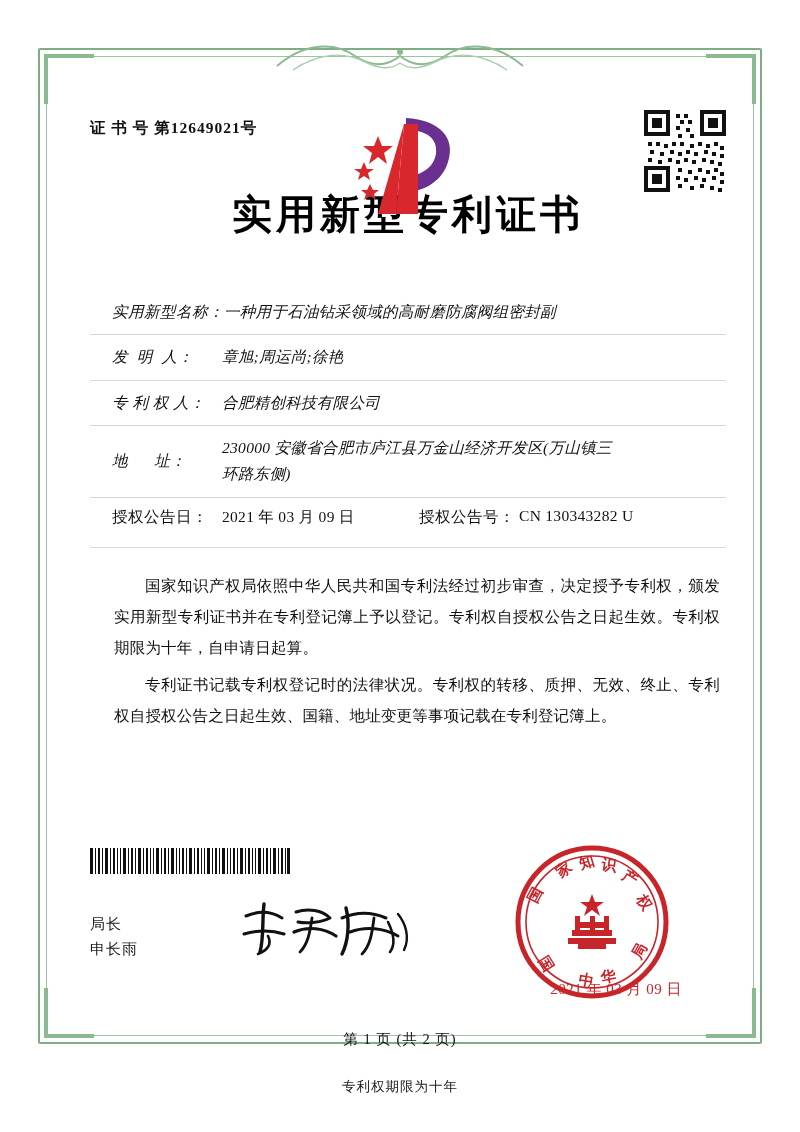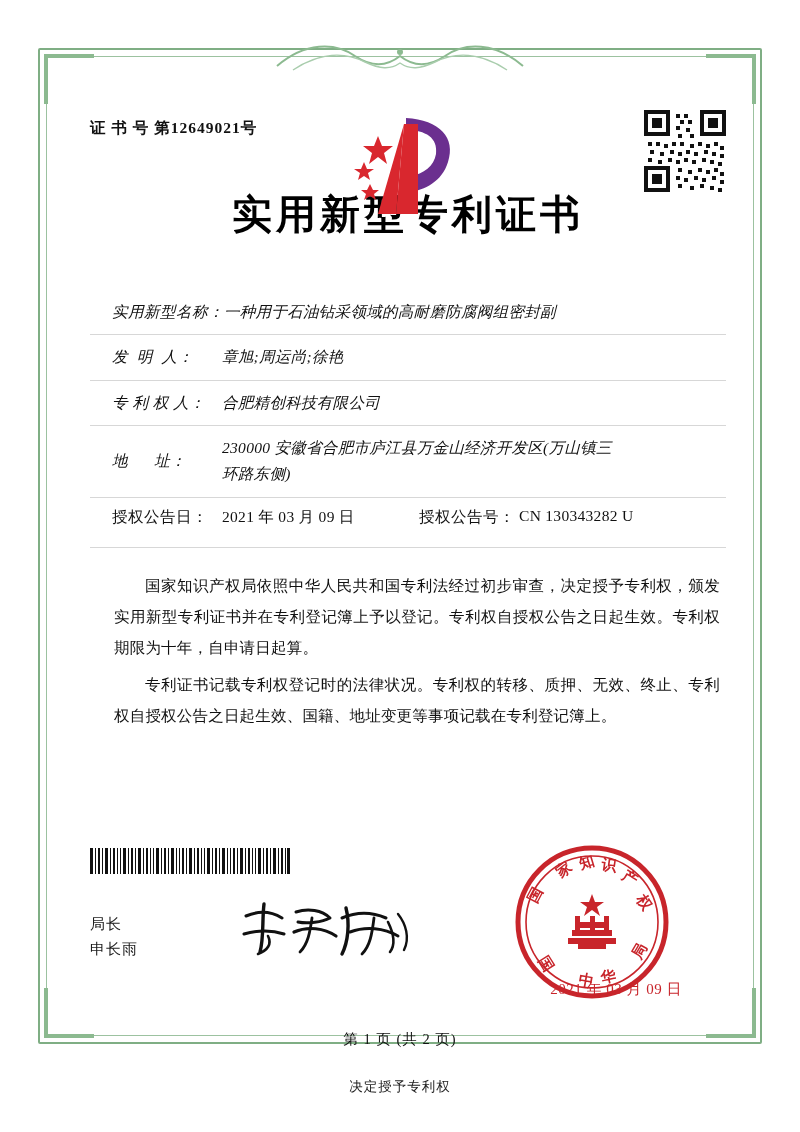--- a/index.html
+++ b/index.html
@@ -502,15 +502,15 @@
         <text x="24" y="62" transform="rotate(-62 24 62)">国</text>
         <text x="26" y="118" transform="rotate(58 26 118)">国</text>
         <text x="66" y="142" transform="rotate(10 66 142)">中</text>
         <text x="90" y="141" transform="rotate(-12 90 141)">华</text>
       </g>
     </svg>
   </div>
   <div class="seal-date">2021 年 03 月 09 日</div>
 
   <div class="page-number">第 1 页 (共 2 页)</div>
-  <div class="footnote">决定授予专利权</div>
+  <div class="footnote">专利权期限为十年</div>
 
 </div>
 
 </body></html>

